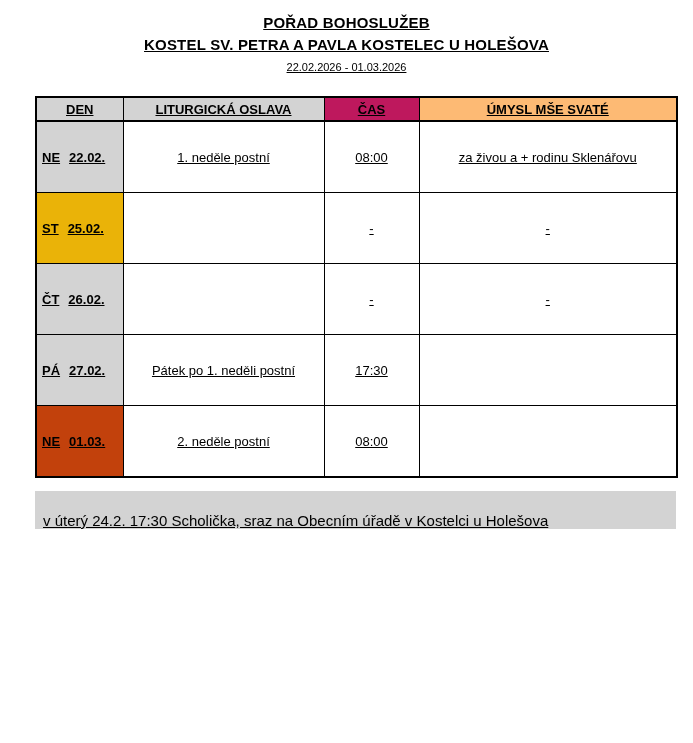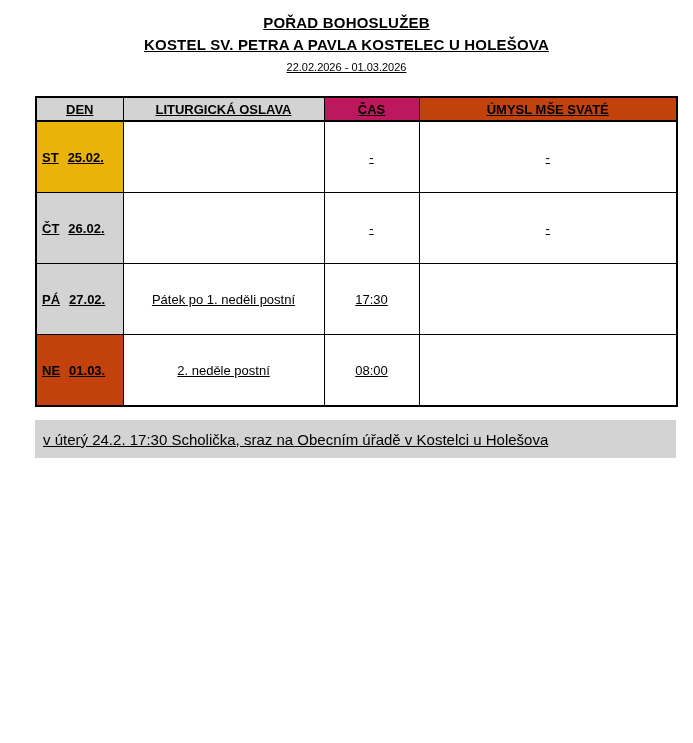--- a/index.html
+++ b/index.html
@@ -62,21 +62,21 @@
     text-align: left;
     padding-left: 5px;
   }
   td.day-cell .day-abbr { margin-right: 9px; }
   td.center-cell { text-align: center; padding: 0 3px; }
   .note-bar {
     margin: 13px 0 0 35px;
     width: 641px;
     height: 38px;
     display: flex;
-    align-items: center;
+    align-items: flex-end;
     padding-left: 8px;
     box-sizing: border-box;
     font-size: 15px;
   }
 </style>
 </head>
 <body>
 
 <div class="page">
 
@@ -91,24 +91,30 @@
       <col class="c-day">
         <col class="c-liturgy">
         <col class="c-time">
         <col class="c-intention">
     </colgroup>
     <thead>
       <tr>
         <th class="hdr" style="background: rgb(211, 211, 211);">DEN</th>
         <th class="hdr" style="background: rgb(211, 211, 211);">LITURGICKÁ OSLAVA</th>
         <th class="hdr" style="background: #be185d;">ČAS</th>
-        <th class="hdr" style="background: #c2410c;">ÚMYSL MŠE SVATÉ</th>
+        <th class="hdr" style="background: #fdba74;">ÚMYSL MŠE SVATÉ</th>
       </tr>
     </thead>
     <tbody>
+      <tr>
+        <td class="day-cell" style="background: rgb(211, 211, 211);"><span class="day-abbr">NE</span><span>22.02.</span></td>
+        <td class="center-cell">1. neděle postní</td>
+        <td class="center-cell">08:00</td>
+        <td class="center-cell">za živou a + rodinu Sklenářovu</td>
+      </tr>
       <tr>
         <td class="day-cell" style="background: #eab308;"><span class="day-abbr">ST</span><span>25.02.</span></td>
         <td class="center-cell"></td>
         <td class="center-cell">-</td>
         <td class="center-cell">-</td>
       </tr>
       <tr>
         <td class="day-cell" style="background: rgb(211, 211, 211);"><span class="day-abbr">ČT</span><span>26.02.</span></td>
         <td class="center-cell"></td>
         <td class="center-cell">-</td>

